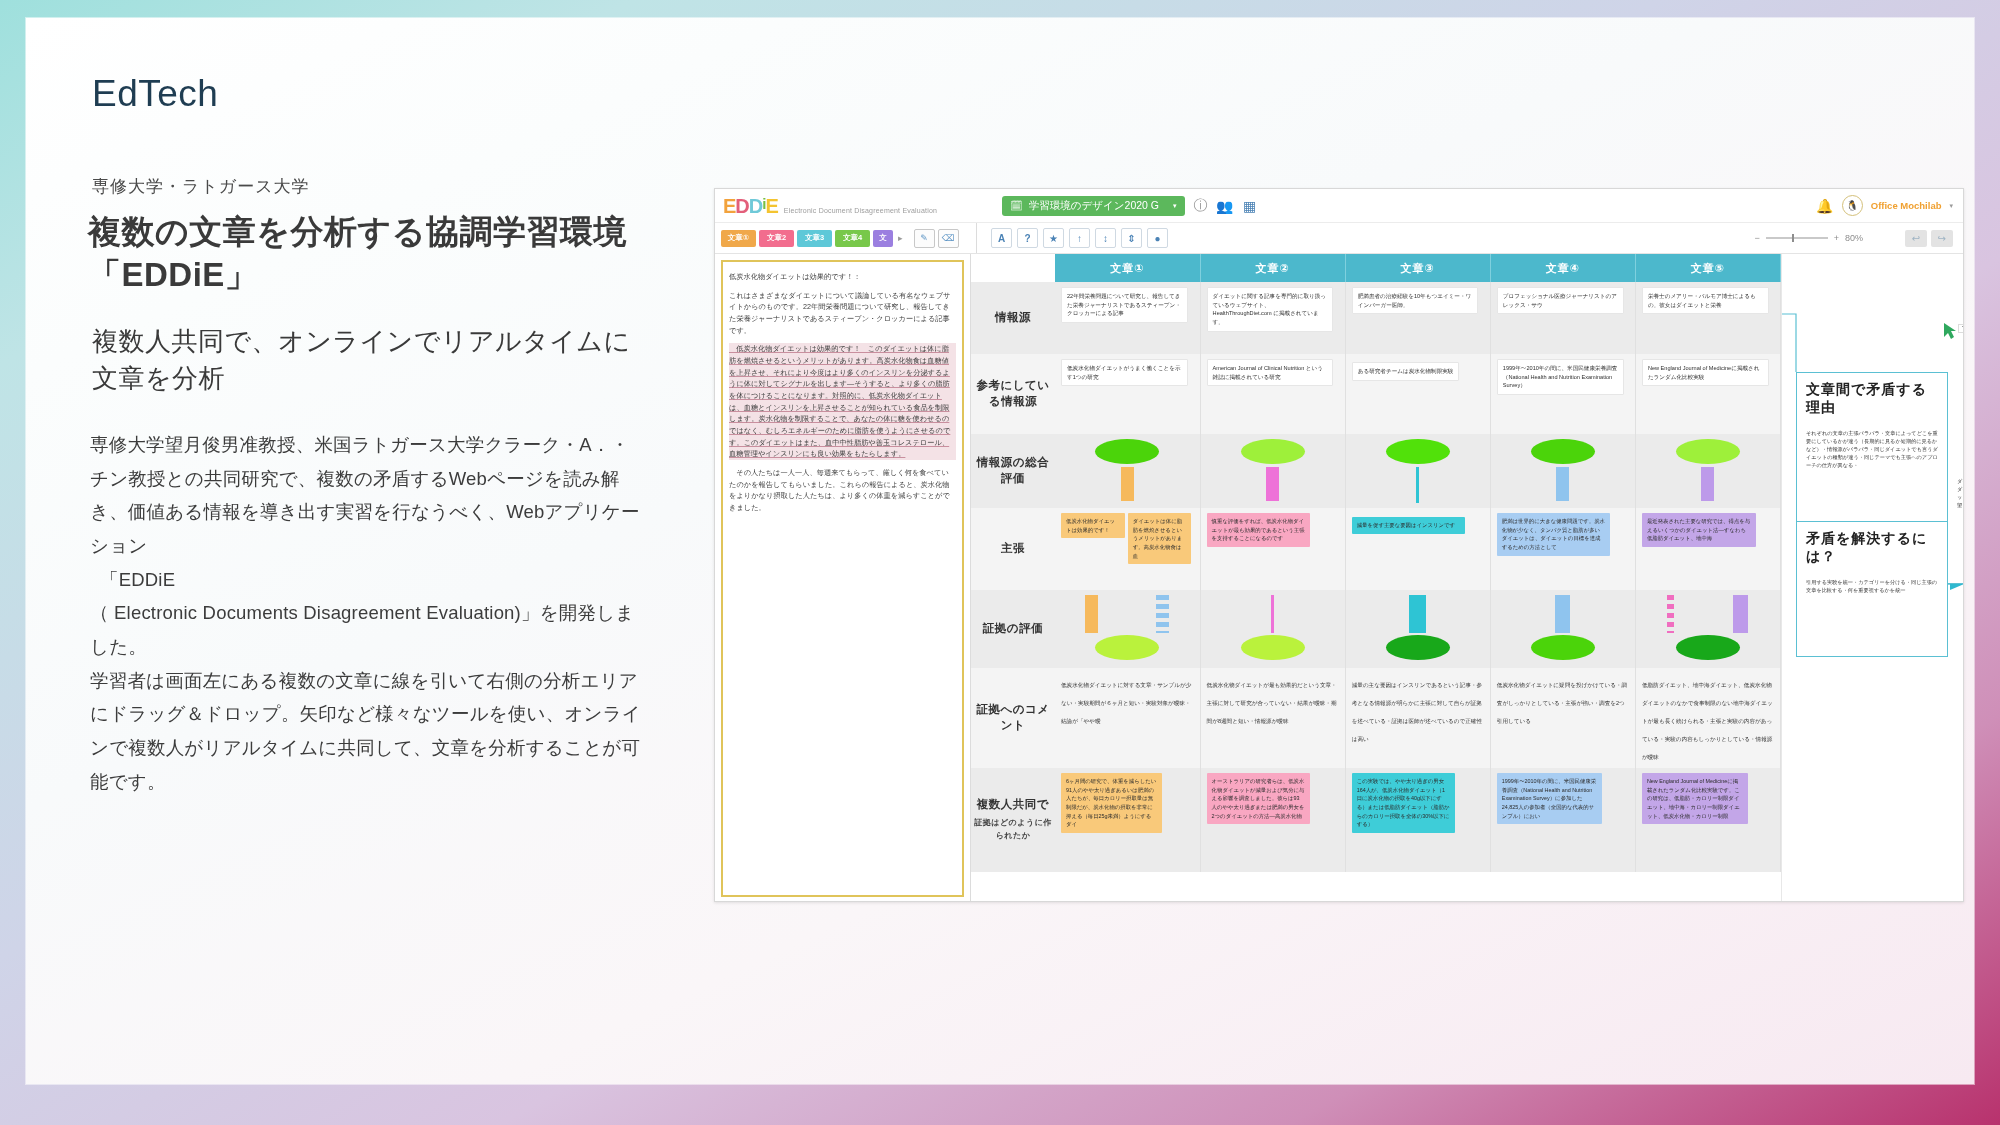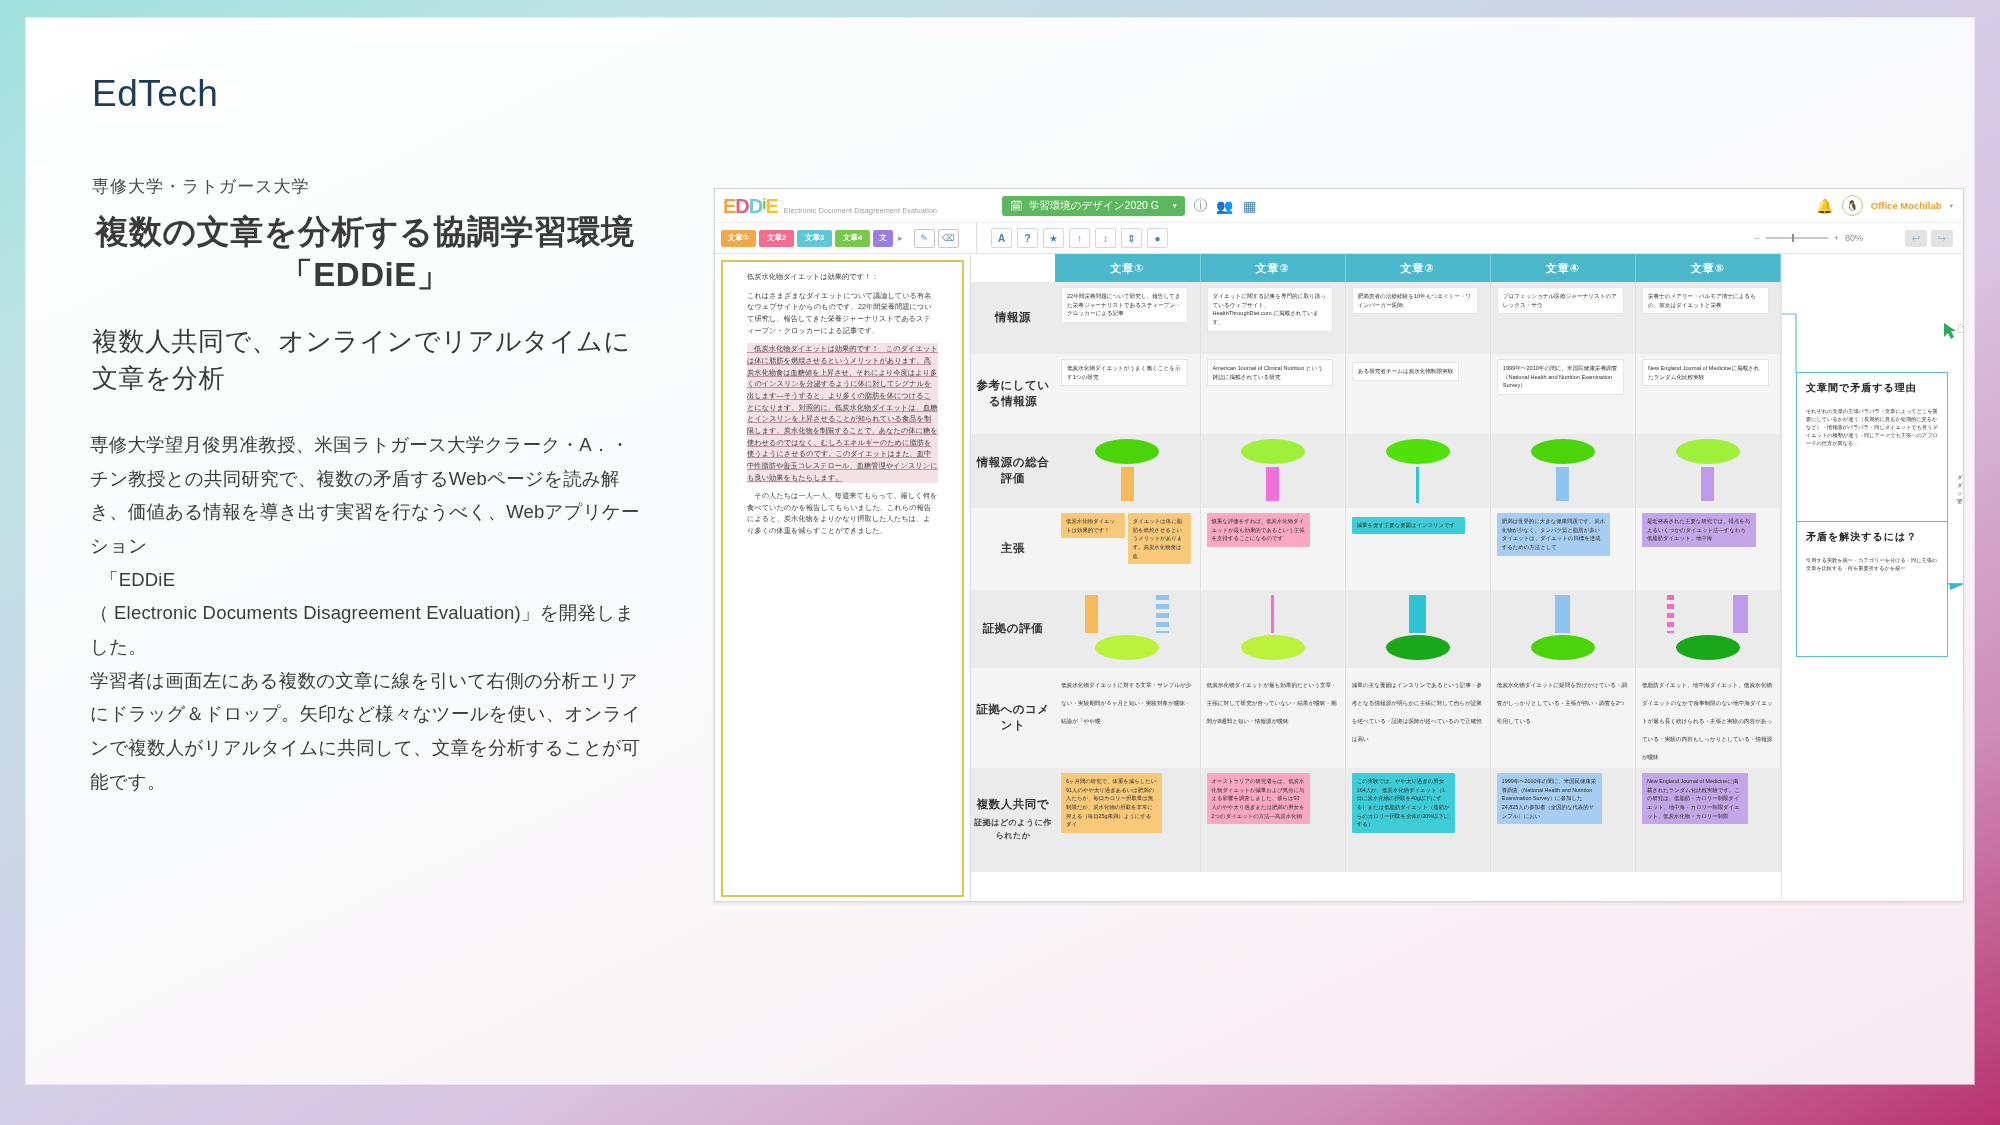--- a/index.html
+++ b/index.html
@@ -17,21 +17,21 @@
   }
   
   #left{position:absolute;left:56px;top:56px;width:560px;}
   #eyebrow-title{
     font-size:37px;color:#1f3d52;letter-spacing:.5px;font-weight:400;
     line-height:1.1;margin:0 0 0 10px;
   }
   #affil{font-size:17px;color:#4a4a4a;margin:60px 0 0 10px;letter-spacing:1px;}
   #headline{
     font-size:33px;font-weight:bold;color:#3a3a3a;line-height:1.32;
-    margin:12px 0 0 6px;letter-spacing:.5px;text-align:center;
+    margin:12px 0 0 6px;letter-spacing:.5px;
   }
   #subhead{
     font-size:26px;color:#3a3a3a;line-height:1.45;margin:26px 0 0 10px;
     letter-spacing:.5px;font-weight:400;
   }
   #body-copy{margin:30px 0 8px 8px;}
   #body-copy p{margin:0;font-size:18.5px;color:#3c3c3c;line-height:1.82;letter-spacing:.2px;}
   #body-copy p.indent{text-indent:10px;}
 
   
@@ -77,21 +77,21 @@
   .zbar{width:62px;height:2px;background:#c9c9c9;position:relative;}
   .zbar i{position:absolute;left:26px;top:-3px;width:2px;height:8px;background:#8d8d8d;}
   #undo-redo{position:absolute;right:10px;display:flex;gap:4px;}
   .ur-btn{width:22px;height:17px;background:#e3e3e3;border-radius:2px;display:flex;
     align-items:center;justify-content:center;color:#9fb4c4;font-size:10px;}
 
   
   #app-main{display:flex;height:649px;background:#fff;}
   
   #doc-pane{width:256px;border-right:1px solid #dcdcdc;padding:6px;box-sizing:border-box;background:#fff;}
-  #doc-sheet{border:2px solid #e0c45a;height:100%;box-sizing:border-box;padding:9px 24px;overflow:hidden;
+  #doc-sheet{border:2px solid #e0c45a;height:100%;box-sizing:border-box;padding:9px 6px;overflow:hidden;
     background:#fff;}
   #doc-sheet p{margin:0 0 7px 0;font-size:7.2px;line-height:1.62;color:#3b3b3b;letter-spacing:.05px;}
   #doc-sheet p.hl{background:#f4e2e6;text-decoration:underline;text-decoration-color:#c98f9e;}
 
   
   #grid-wrap{flex:1;display:flex;overflow:hidden;}
   #grid{width:810px;}
   table#an{border-collapse:collapse;width:100%;table-layout:fixed;}
   table#an th.corner{width:82px;background:#fff;border:none;}
   table#an th.colhead{background:#4cb8cc;color:#fff;font-size:11px;font-weight:bold;
@@ -105,21 +105,21 @@
   .note{background:#fff;border:1px solid #e6e6e6;font-size:5.6px;line-height:1.55;color:#2f2f2f;
     padding:4px 5px;border-radius:1px;display:inline-block;max-width:96%;box-sizing:border-box;}
   .card{font-size:5.4px;line-height:1.6;color:#2b2b2b;padding:4px 5px;border-radius:1px;
     display:inline-block;box-sizing:border-box;}
   .comment{font-size:5.6px;line-height:1.52;color:#333;}
   .oval{width:64px;height:25px;border-radius:50%;margin:0 auto;}
   .shaft{width:13px;margin:0 auto;}
   
   #concl{flex:1;background:#fff;position:relative;border-left:1px solid #e8e8e8;}
   .cpanel{position:absolute;border:1px solid #5bc0d3;background:#fff;box-sizing:border-box;padding:8px 9px;}
-  .cpanel h4{margin:0 0 12px 0;font-size:10px;font-weight:bold;color:#222;letter-spacing:1px;}
+  .cpanel h4{margin:0 0 12px 0;font-size:14px;font-weight:bold;color:#222;letter-spacing:1px;}
   .cpanel h4.center{text-align:center;letter-spacing:5px;}
   .cpanel p{margin:0;font-size:5.2px;line-height:1.55;color:#333;}
   #cursor-label{position:absolute;background:#fff;border:1px solid #dcdcdc;font-size:4.6px;
     padding:1px 3px;color:#2b2b2b;white-space:nowrap;}
 </style>
 </head>
 <body>
 
 <div id="slide">
 

